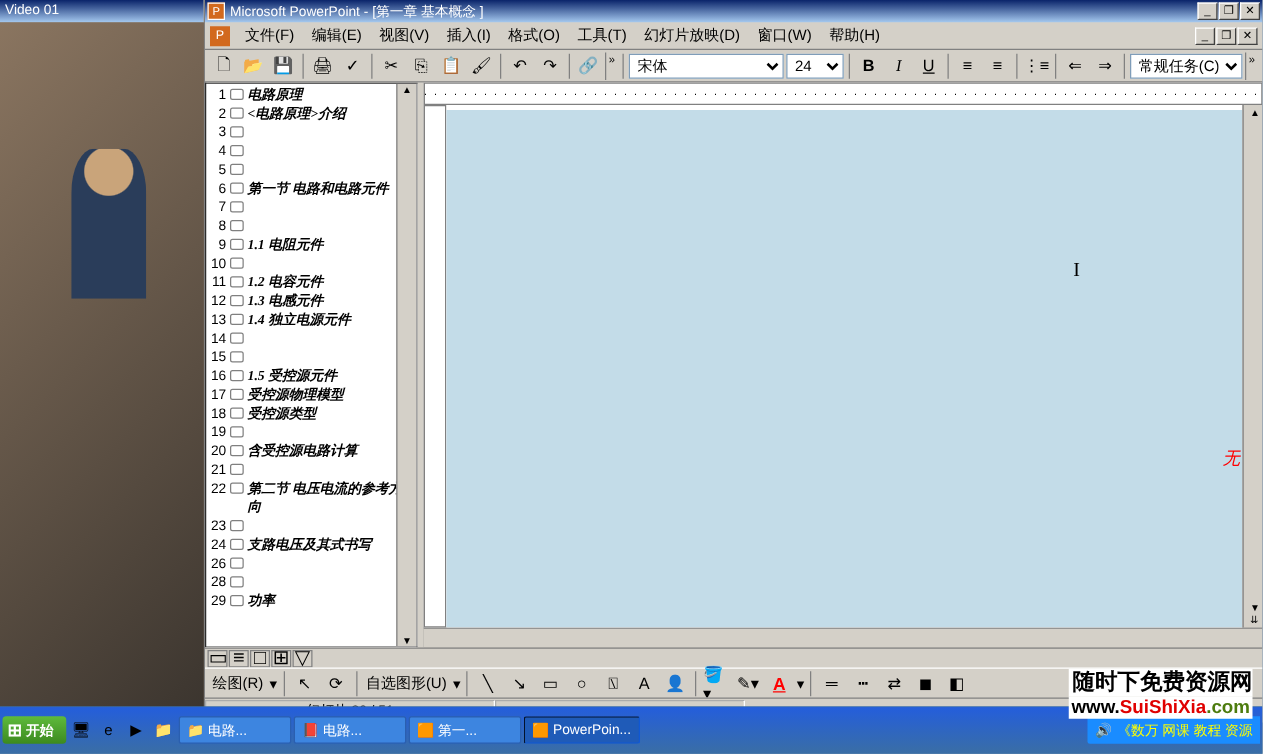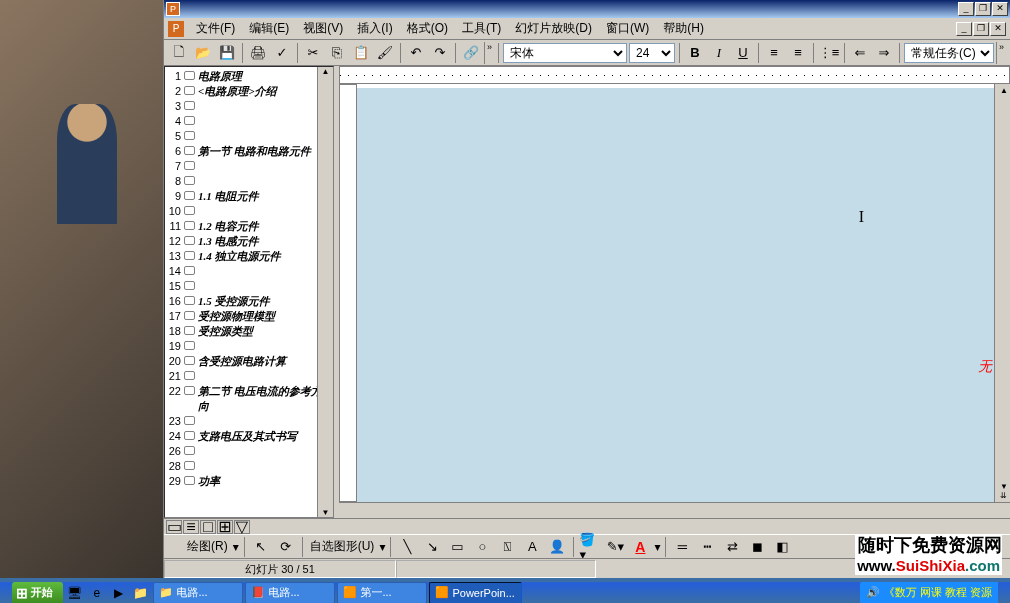--- a/index.html
+++ b/index.html
@@ -42,55 +42,57 @@
 .ruler-v { width:18px; background:#fff; border:1px solid #808080;}
 .slide-canvas { flex:1; background:#fff; position:relative; overflow:hidden;}
 .slide-content { position:absolute; left:0; top:4px; right:0; bottom:0; background:#c3dce8;}
 .cursor-i { position:absolute; right:130px; top:120px; font-size:16px; font-family:serif;}
 .red-char { position:absolute; right:2px; top:270px; color:#ff0000; font-size:14px; font-style:italic;}
 .slide-scroll-v { width:16px; background:#d4d0c8; border-left:1px solid #808080; position:relative;}
 .slide-scroll-h-row { height:16px; display:flex; background:#d4d0c8;}
 .view-btns { display:flex; padding:0 2px; gap:1px; align-items:center; font-size:10px;}
 .view-btn { width:16px; height:14px; border:1px solid #808080; background:#d4d0c8; cursor:pointer; text-align:center; line-height:12px;}
 .slide-scroll-h { flex:1; background:#d4d0c8; border-top:1px solid #808080;}
-.drawbar { height:24px; background:#d4d0c8; border-top:1px solid #fff; display:flex; align-items:center; padding:0 21px; gap:3px; font-size:12px;}
+.drawbar { height:24px; background:#d4d0c8; border-top:1px solid #fff; display:flex; align-items:center; padding:0 4px; gap:3px; font-size:12px;}
 .drawbar .lbl { padding:0 2px;}
 .color-drop { display:flex; align-items:center;}
 .font-color { color:#ff0000; font-weight:bold; font-size:14px; text-decoration:underline;}
 .statusbar { height:20px; background:#d4d0c8; border-top:1px solid #808080; display:flex; align-items:center; font-size:11px;}
 .status-cell { border:1px inset #fff; padding:1px 8px; height:18px; line-height:15px;}
-.taskbar { position:absolute; bottom:0; left:0; right:0; height:21px; background:linear-gradient(#3a6ea5,#245edb 3%,#3a6ea5); display:flex; align-items:center; padding:0 12px; gap:2px; font-size:11px;}
+.taskbar { position:absolute; bottom:0; left:0; right:0; height:38px; background:linear-gradient(#3a6ea5,#245edb 3%,#3a6ea5); display:flex; align-items:center; padding:0 2px; gap:2px; font-size:11px;}
 .start-btn { background:linear-gradient(#5eba3c,#3c8a1f); color:#fff; height:22px; padding:0 10px 0 4px; border-radius:3px; display:flex; align-items:center; gap:3px; font-weight:bold; cursor:pointer;}
 .start-btn::before { content:"⊞"; font-size:14px;}
 .ql { width:20px; height:20px; display:flex; align-items:center; justify-content:center; cursor:pointer; font-size:12px;}
 .task-btn { background:#3d85e0; color:#fff; height:22px; padding:0 6px; border-radius:2px; display:flex; align-items:center; gap:3px; cursor:pointer; min-width:90px; border:1px solid #2a5fb0;}
 .task-btn.active { background:#1f5bb8; border:1px inset #0a3580;}
 .systray { margin-left:auto; background:#1a8cff; height:22px; padding:0 6px; display:flex; align-items:center; gap:4px; border-radius:2px 0 0 2px; color:#fff;}
 .watermark { position:absolute; right:8px; bottom:28px; text-align:right; font-size:15px; font-weight:bold; color:#000; line-height:1.2; pointer-events:none;}
 .watermark .en { background:#fff; padding:0 2px;}
 .watermark .cn { font-size:18px; background:#fff;}
 .watermark .red { color:#e00000;}
 .dbl-arrow { position:absolute; bottom:2px; right:2px; font-size:8px;}
 .dbl-arrow-up { position:absolute; top:2px; right:2px; font-size:8px;}
 </style>
 </head>
 <body>
 
 <div class="container">
 
   <div class="video-panel">
+    <div class="video-title">Video 01</div>
     <div class="video-img">
       <div class="person"></div>
     </div>
   </div>
 
   <div class="pp-panel">
 
     <div class="pp-titlebar">
       <span class="icon-pp">P</span>
+      <span>Microsoft PowerPoint - [第一章 基本概念 ]</span>
       <div class="winbtns">
         <div class="winbtn">_</div>
         <div class="winbtn">❐</div>
         <div class="winbtn">✕</div>
       </div>
     </div>
 
     <div class="menubar">
       <span class="icon-pp2">P</span>
       <span class="menu-item">文件(F)</span>
@@ -388,14 +390,14 @@
       </div>
     </div>
   <div class="systray">
     <span>🔊</span>
     <span style="color:#ff0;">《数万 网课 教程 资源</span>
   </div>
 </div>
 
 <div class="watermark">
   <div class="cn">随时下免费资源网</div>
-  <div class="en"><span style="color:#000">www.</span><span class="red">SuiShiXia</span><span style="color:#0f766e">.com</span></div>
+  <div class="en"><span style="color:#000">www.</span><span class="red">SuiShiXia</span><span style="color:#4d7c0f">.com</span></div>
 </div>
 
 </body></html>

